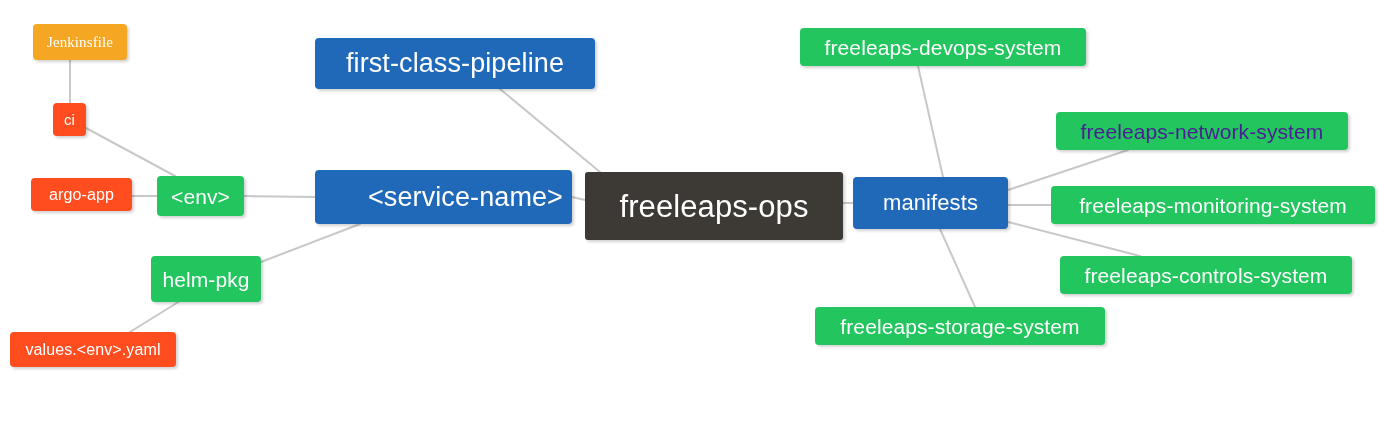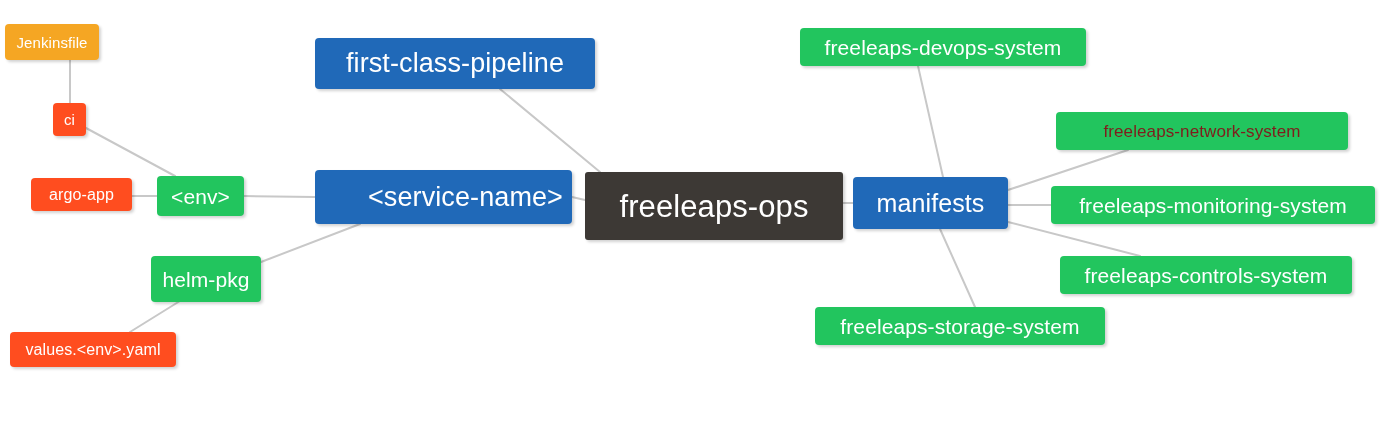--- a/index.html
+++ b/index.html
@@ -56,29 +56,29 @@
       <line x1="500" y1="89" x2="600" y2="172" stroke="#c8c8c8" stroke-width="2" stroke-linecap="round"></line>
       <line x1="572" y1="197" x2="585" y2="200" stroke="#c8c8c8" stroke-width="2" stroke-linecap="round"></line>
       <line x1="843" y1="203" x2="853" y2="203" stroke="#c8c8c8" stroke-width="2" stroke-linecap="round"></line>
       <line x1="943" y1="177" x2="918" y2="66" stroke="#c8c8c8" stroke-width="2" stroke-linecap="round"></line>
       <line x1="1008" y1="190" x2="1128" y2="150" stroke="#c8c8c8" stroke-width="2" stroke-linecap="round"></line>
       <line x1="1008" y1="205" x2="1051" y2="205" stroke="#c8c8c8" stroke-width="2" stroke-linecap="round"></line>
       <line x1="1008" y1="222" x2="1140" y2="256" stroke="#c8c8c8" stroke-width="2" stroke-linecap="round"></line>
       <line x1="940" y1="229" x2="975" y2="307" stroke="#c8c8c8" stroke-width="2" stroke-linecap="round"></line>
     </svg>
   <div id="node-layer">
-      <div class="node" style="left: 5px; top: 24px; width: 94px; height: 36px; background: rgb(245, 166, 35); color: rgb(255, 255, 255); font-size: 15px;">Jenkinsfile</div>
+      <div class="node" style="left: 33px; top: 24px; width: 94px; height: 36px; background: rgb(245, 166, 35); color: rgb(255, 255, 255); font-size: 15px; font-family: Liberation Serif, serif;">Jenkinsfile</div>
       <div class="node" style="left: 53px; top: 103px; width: 33px; height: 33px; background: rgb(255, 77, 31); color: rgb(255, 255, 255); font-size: 15px;">ci</div>
       <div class="node" style="left: 31px; top: 178px; width: 101px; height: 33px; background: rgb(255, 77, 31); color: rgb(255, 255, 255); font-size: 16px;">argo-app</div>
       <div class="node" style="left: 157px; top: 176px; width: 87px; height: 40px; background: rgb(34, 197, 94); color: rgb(255, 255, 255); font-size: 21px;">&lt;env&gt;</div>
       <div class="node" style="left: 151px; top: 256px; width: 110px; height: 46px; background: rgb(34, 197, 94); color: rgb(255, 255, 255); font-size: 21px;">helm-pkg</div>
       <div class="node" style="left: 10px; top: 332px; width: 166px; height: 35px; background: rgb(255, 77, 31); color: rgb(255, 255, 255); font-size: 16px;">values.&lt;env&gt;.yaml</div>
       <div class="node" style="left: 315px; top: 38px; width: 280px; height: 51px; background: rgb(32, 105, 184); color: rgb(255, 255, 255); font-size: 27px; text-align: center;">first-class-pipeline</div>
       <div class="node" style="left: 315px; top: 170px; width: 257px; height: 54px; background: rgb(32, 105, 184); color: rgb(255, 255, 255); font-size: 27px; padding-left: 44px;">&lt;service-name&gt;</div>
       <div class="node node-root" style="left: 585px; top: 172px; width: 258px; height: 68px; background: rgb(61, 57, 53); color: rgb(255, 255, 255); font-size: 31px;">freeleaps-ops</div>
-      <div class="node" style="left: 853px; top: 177px; width: 155px; height: 52px; background: rgb(32, 105, 184); color: rgb(255, 255, 255); font-size: 25px;">manifests</div>
+      <div class="node" style="left: 853px; top: 177px; width: 155px; height: 52px; background: rgb(32, 105, 184); color: rgb(255, 255, 255); font-size: 22px;">manifests</div>
       <div class="node" style="left: 800px; top: 28px; width: 286px; height: 38px; background: rgb(34, 197, 94); color: rgb(255, 255, 255); font-size: 21px;">freeleaps-devops-system</div>
-      <div class="node" style="left: 1056px; top: 112px; width: 292px; height: 38px; background: rgb(34, 197, 94); color: #7f1d1d; font-size: 17px;">freeleaps-network-system</div>
+      <div class="node" style="left: 1056px; top: 112px; width: 292px; height: 38px; background: rgb(34, 197, 94); color: #4c1d95; font-size: 21px;">freeleaps-network-system</div>
       <div class="node" style="left: 1051px; top: 186px; width: 324px; height: 38px; background: rgb(34, 197, 94); color: rgb(255, 255, 255); font-size: 21px;">freeleaps-monitoring-system</div>
       <div class="node" style="left: 1060px; top: 256px; width: 292px; height: 38px; background: rgb(34, 197, 94); color: rgb(255, 255, 255); font-size: 21px;">freeleaps-controls-system</div>
       <div class="node" style="left: 815px; top: 307px; width: 290px; height: 38px; background: rgb(34, 197, 94); color: rgb(255, 255, 255); font-size: 21px;">freeleaps-storage-system</div>
     </div>
 </div>
 
 </body></html>

